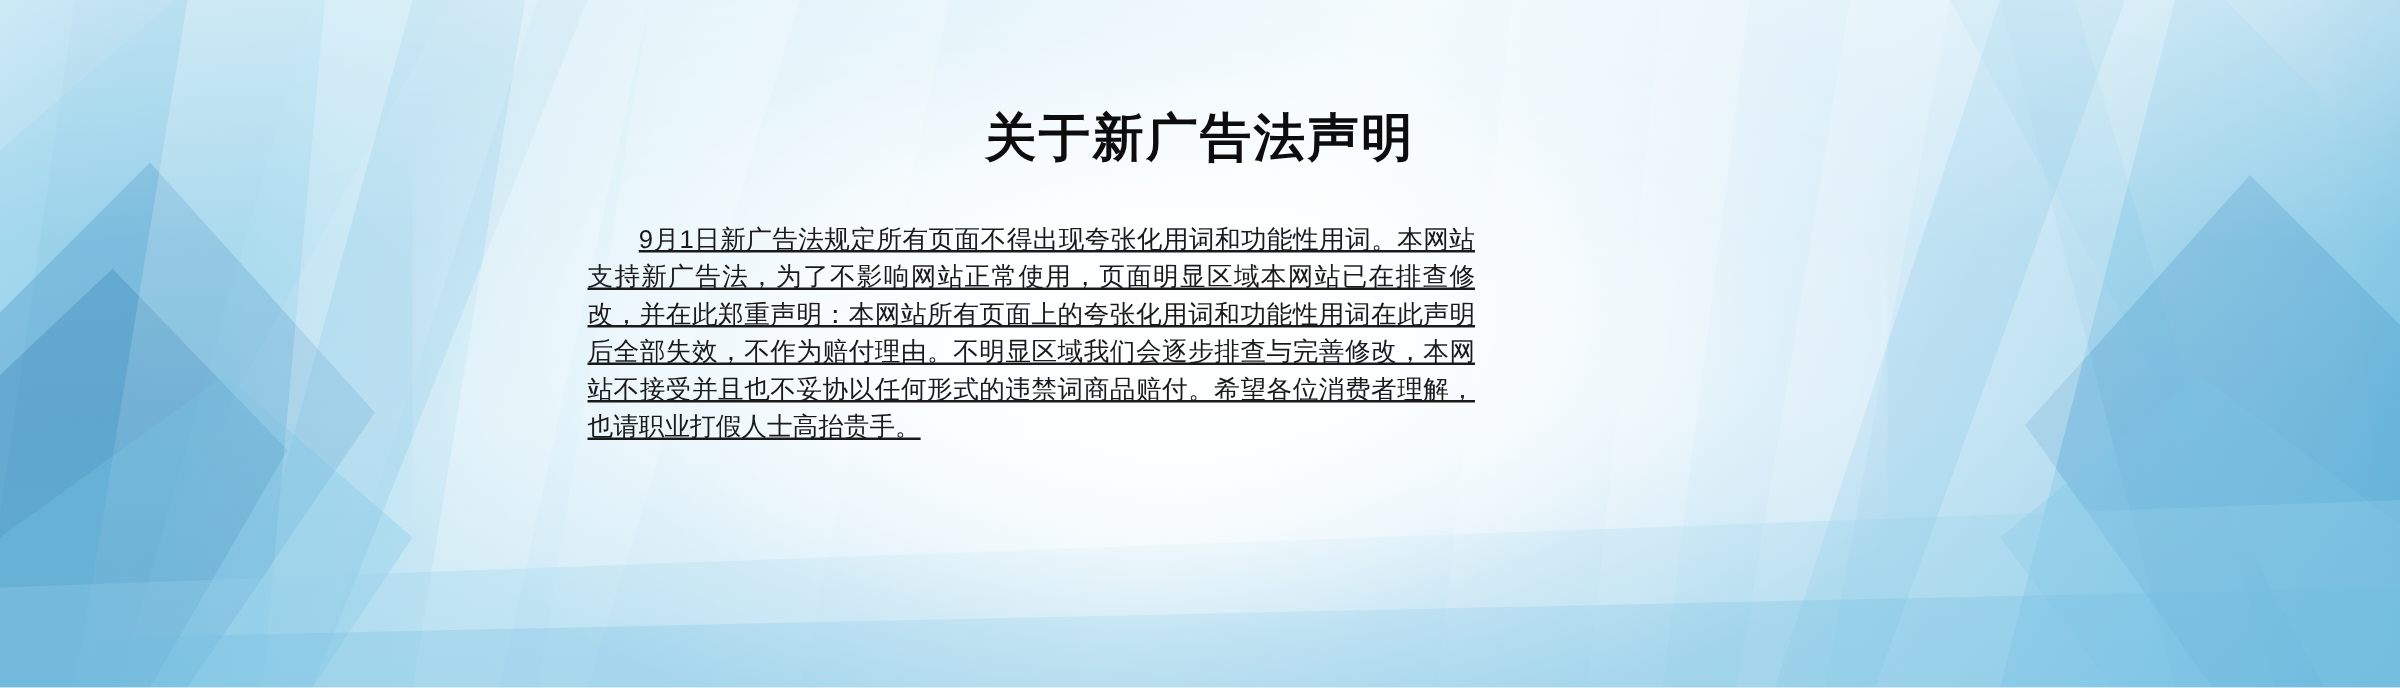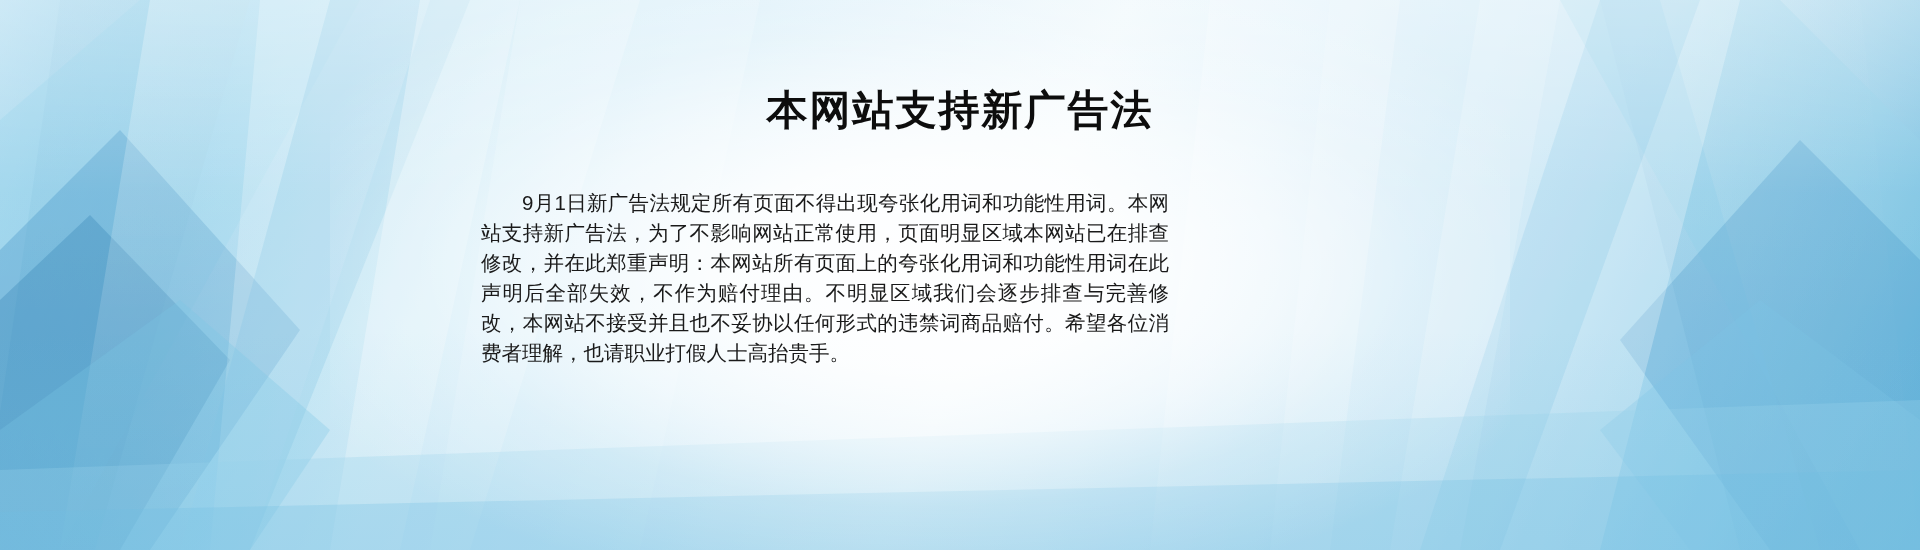--- a/index.html
+++ b/index.html
@@ -74,21 +74,22 @@
     top: 172px;
     left: 465px;
     width: 720px;
     color: #1a1a1a;
     font-size: 20.5px;
     line-height: 30px;
     text-align: justify;
     text-justify: inter-character;
   }
   .para {
-    margin: 16px;
+    margin: 5px;
+    text-decoration: underline;
   }
   .para.first {
     text-indent: 2em;
   }
 </style>
 </head>
 <body>
 
 <div id="stage">
 
@@ -133,20 +134,20 @@
     <polygon points="1210,0 1400,0 1330,550 1150,550" fill="#ffffff" opacity="0.22"></polygon>
 
     <polygon points="0,470 1920,400 1920,550 0,550" fill="#9ad4ec" opacity="0.30"></polygon>
     <polygon points="0,512 1920,470 1920,550 0,550" fill="#6fbde2" opacity="0.28"></polygon>
   </svg>
 
   <div class="bg-vert"></div>
   <div class="glow"></div>
 
   <div class="content">
-    <div class="title">本网站支持新广告法</div>
+    <div class="title">关于新广告法声明</div>
 
     <div class="body-block">
       <p class="para first">9月1日新广告法规定所有页面不得出现夸张化用词和功能性用词。本网站支持新广告法，为了不影响网站正常使用，页面明显区域本网站已在排查修改，并在此郑重声明：本网站所有页面上的夸张化用词和功能性用词在此声明后全部失效，不作为赔付理由。不明显区域我们会逐步排查与完善修改，本网站不接受并且也不妥协以任何形式的违禁词商品赔付。希望各位消费者理解，也请职业打假人士高抬贵手。</p>
     </div>
   </div>
 
 </div>
 
 </body></html>

